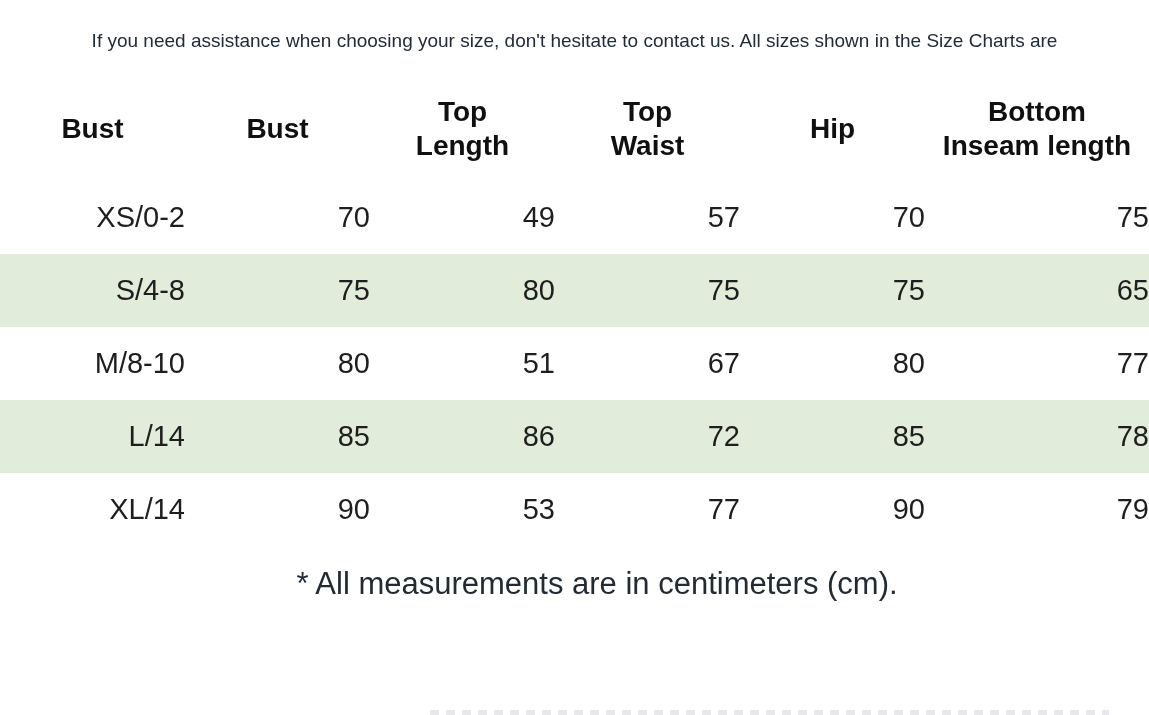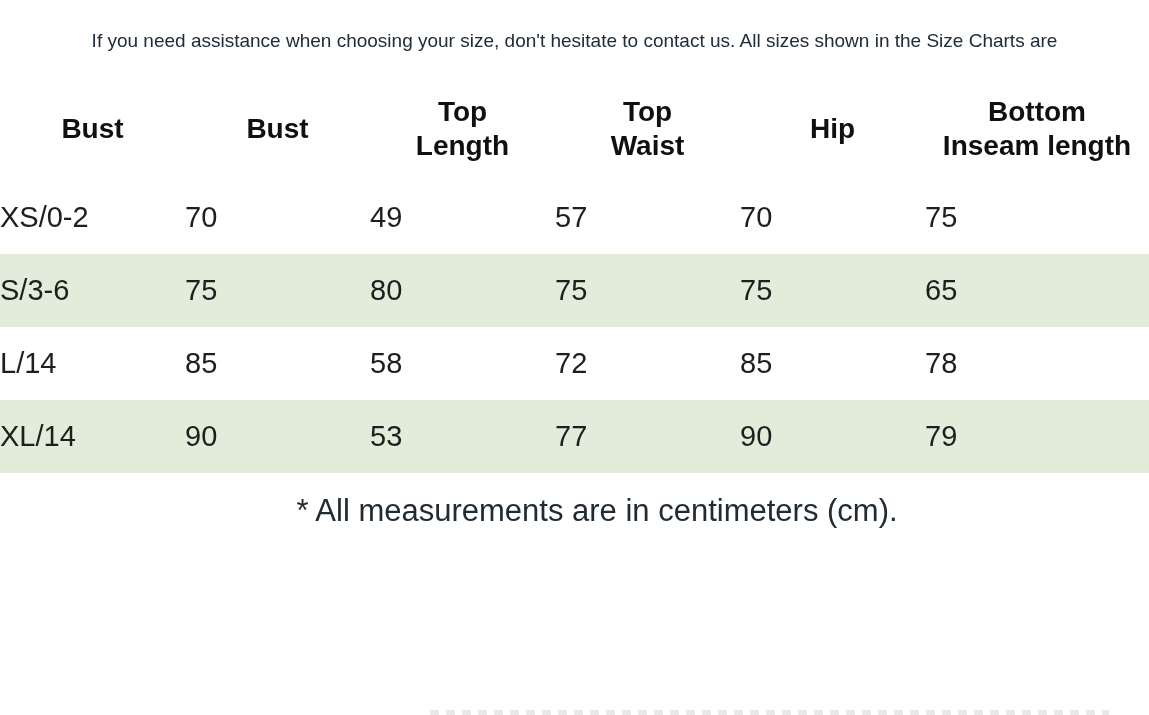--- a/index.html
+++ b/index.html
@@ -41,21 +41,21 @@
     vertical-align:middle;
     white-space:pre-line;
     line-height:34px;
     padding:0;
   }
   table.size-chart td{
     height:73px;
     font-size:29px;
     font-weight:400;
     color:var(--table-text);
-    text-align:left;
+    text-align:right;
     vertical-align:middle;
     padding:0;
   }
   table.size-chart tbody tr:nth-child(even){
     background:var(--zebra);
   }
   .footnote{
     margin-top:17px;
     text-align:center;
     font-size:31px;
@@ -108,31 +108,39 @@
   <tbody>
     <tr>
       <td>XS/0-2</td>
       <td>70</td>
       <td>49</td>
       <td>57</td>
       <td>70</td>
       <td>75</td>
     </tr>
     <tr>
-      <td>S/3-6</td>
+      <td>S/4-8</td>
       <td>75</td>
       <td>80</td>
       <td>75</td>
       <td>75</td>
       <td>65</td>
     </tr>
     <tr>
+      <td>M/8-10</td>
+      <td>80</td>
+      <td>51</td>
+      <td>67</td>
+      <td>80</td>
+      <td>77</td>
+    </tr>
+    <tr>
       <td>L/14</td>
       <td>85</td>
-      <td>58</td>
+      <td>86</td>
       <td>72</td>
       <td>85</td>
       <td>78</td>
     </tr>
     <tr>
       <td>XL/14</td>
       <td>90</td>
       <td>53</td>
       <td>77</td>
       <td>90</td>

